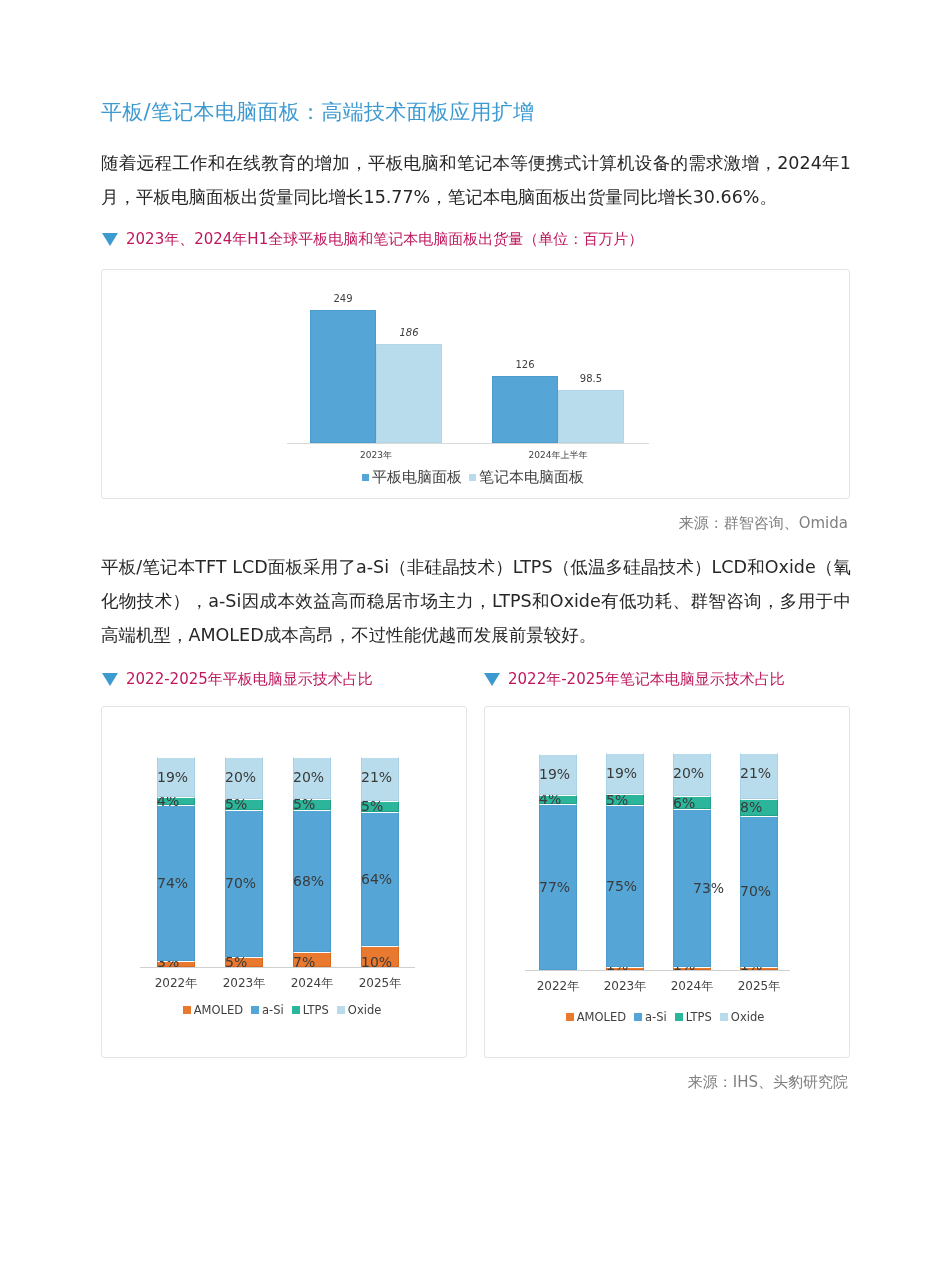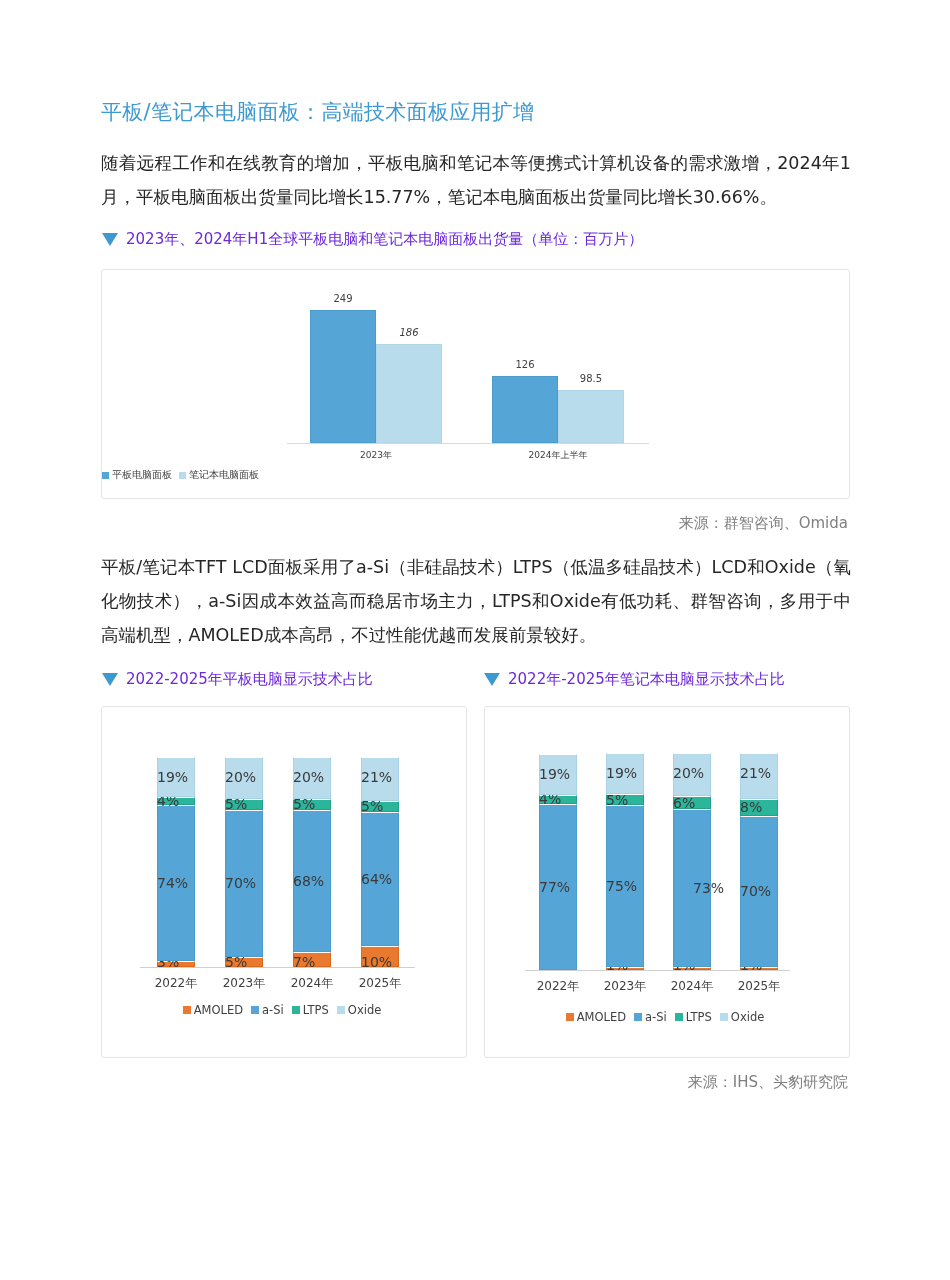--- a/index.html
+++ b/index.html
@@ -3,21 +3,21 @@
 <meta charset="utf-8">
 <style>
   html, body { margin: 0; padding: 0; background: #ffffff; }
   body { width: 950px; height: 1280px; position: relative; overflow: hidden;
          font-family: "DejaVu Sans", "Liberation Sans", sans-serif; color: #222; }
   .abs { position: absolute; }
   .title { left: 101px; top: 98px; font-size: 21px; color: #3d9ad1; letter-spacing: 0.3px; }
   .para { left: 101px; width: 750px; font-size: 17.5px; line-height: 34px; color: #262626; text-align: justify; }
   .para1 { top: 146px; }
   .para2 { top: 550px; }
-  .cap { font-size: 15px; color: #6d28d9; display: flex; align-items: center; }
+  .cap { font-size: 15px; color: #be185d; display: flex; align-items: center; }
   .tri { width: 0; height: 0; border-left: 8px solid transparent; border-right: 8px solid transparent;
          border-top: 13px solid #3d9ad1; margin-right: 8px; }
   .panel { border: 1px solid #e4e4e4; border-radius: 3px; background: #fff; }
   .source { font-size: 15px; color: #7f7f7f; text-align: right; }
   .lbl { position: absolute; font-size: 10px; color: #404040; text-align: center; }
   .slbl { position: absolute; font-size: 14px; color: #3a3a3a; text-align: left; }
   .xlab { position: absolute; font-size: 12px; color: #404040; text-align: center; }
   .legend { position: absolute; display: flex; align-items: center; font-size: 10px; color: #404040; gap: 4px; }
   .legend .sw { width: 7px; height: 7px; display: inline-block; margin-right: 3px; }
   .legend2 { font-size: 11.5px; }
@@ -43,21 +43,21 @@
       <div class="bar" style="left: 208px; top: 40px; width: 66px; height: 133px; background: rgb(85, 166, 214); border: 1px solid rgb(74, 156, 205);"></div>
       <div class="lbl" style="left: 208px; top: 23px; width: 66px;">249</div>
       <div class="bar" style="left: 274px; top: 73.6506px; width: 66px; height: 99.3494px; background: rgb(184, 220, 236); border: 1px solid rgb(176, 214, 232);"></div>
       <div class="lbl" style="left: 274px; top: 56.6506px; width: 66px; font-style: italic;">186</div>
       <div class="lbl" style="left: 208px; top: 179px; width: 132px; font-size: 9px;">2023年</div>
       <div class="bar" style="left: 390px; top: 105.699px; width: 66px; height: 67.3012px; background: rgb(85, 166, 214); border: 1px solid rgb(74, 156, 205);"></div>
       <div class="lbl" style="left: 390px; top: 88.6988px; width: 66px;">126</div>
       <div class="bar" style="left: 456px; top: 120.388px; width: 66px; height: 52.6124px; background: rgb(184, 220, 236); border: 1px solid rgb(176, 214, 232);"></div>
       <div class="lbl" style="left: 456px; top: 103.388px; width: 66px;">98.5</div>
       <div class="lbl" style="left: 390px; top: 179px; width: 132px; font-size: 9px;">2024年上半年</div>
-      <div class="legend" style="left: 0px; width: 100%; top: 198px; justify-content: flex-start; font-size: 10px;">
+      <div class="legend" style="left: 0px; width: 100%; top: 198px; justify-content: center; font-size: 15px;">
         <span style="display: inline-flex; align-items: center; margin-right: 3px;">
           <span class="sw" style="background: rgb(85, 166, 214);"></span>
           <span>平板电脑面板</span>
         </span>
         <span style="display: inline-flex; align-items: center; margin-right: 5px;">
           <span class="sw" style="background: rgb(184, 220, 236);"></span>
           <span>笔记本电脑面板</span>
         </span>
       </div>
     </div>

